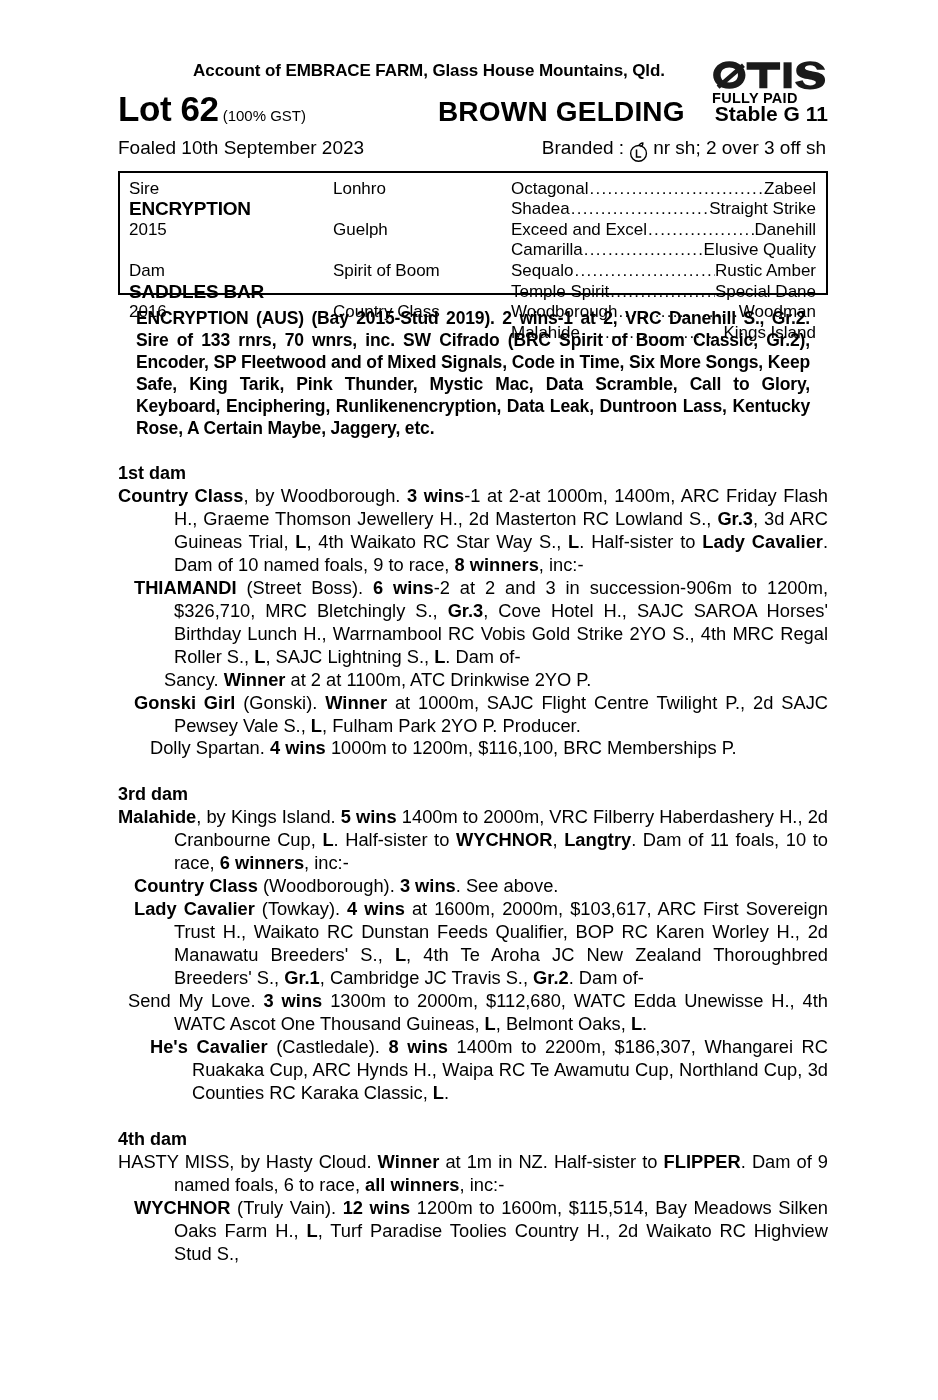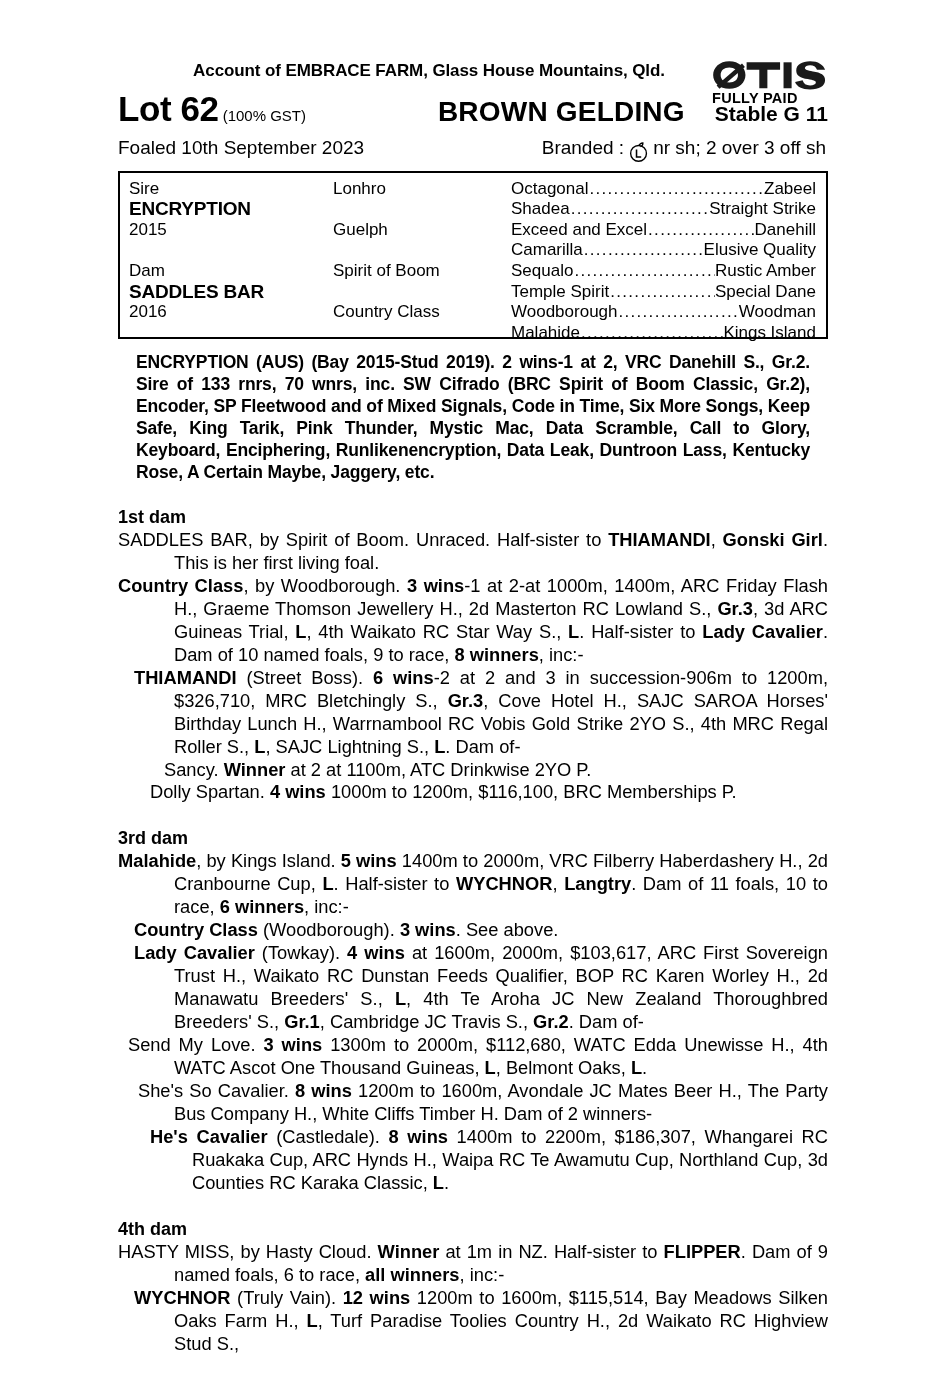--- a/index.html
+++ b/index.html
@@ -106,21 +106,21 @@
     height: 22px;
     margin: 0 3px 0 4px;
     position: relative;
     top: 4px;
   }
 
   
   .ped-table {
     border: 2.5px solid #000;
     margin-top: 12px;
-    height: 168px;
+    height: 124px;
     box-sizing: border-box;
     position: relative;
     padding: 6px 0 0 0;
   }
   .ped-row {
     display: flex;
     height: 20.6px;
     line-height: 20.6px;
     font-size: 17px;
   }
@@ -299,46 +299,43 @@
         <span>Malahide</span>
         <span class="lead">....................................................................</span>
         <span>Kings Island</span>
       </div>
     </div>
   </div>
 
   <div class="sire-para">ENCRYPTION (AUS) (Bay 2015-Stud 2019). 2 wins-1 at 2, VRC Danehill S., Gr.2. Sire of 133 rnrs, 70 wnrs, inc. SW Cifrado (BRC Spirit of Boom Classic, Gr.2), Encoder, SP Fleetwood and of Mixed Signals, Code in Time, Six More Songs, Keep Safe, King Tarik, Pink Thunder, Mystic Mac, Data Scramble, Call to Glory, Keyboard, Enciphering, Runlikenencryption, Data Leak, Duntroon Lass, Kentucky Rose, A Certain Maybe, Jaggery, etc.</div>
 
   <div class="dam-head">1st dam</div>
-  <div class="ped-body">
-    <p class="entry hang1 just"><span>SADDLES BAR, by Spirit of Boom. Unraced. Half-sister to </span><b>THIAMANDI</b><span>, </span><b>Gonski Girl</b><span>. This is her first living foal.</span></p>
-  </div>
 
   <div class="ped-body">
     <p class="entry hang1 just"><b>Country Class</b><span>, by Woodborough. </span><b>3 wins</b><span>-1 at 2-at 1000m, 1400m, ARC Friday Flash H., Graeme Thomson Jewellery H., 2d Masterton RC Lowland S., </span><b>Gr.3</b><span>, 3d ARC Guineas Trial, </span><b>L</b><span>, 4th Waikato RC Star Way S., </span><b>L</b><span>. Half-sister to </span><b>Lady Cavalier</b><span>. Dam of 10 named foals, 9 to race, </span><b>8 winners</b><span>, inc:-</span></p>
 
     <p class="entry hang2 just"><b>THIAMANDI</b><span> (Street Boss). </span><b>6 wins</b><span>-2 at 2 and 3 in succession-906m to 1200m, $326,710, MRC Bletchingly S., </span><b>Gr.3</b><span>, Cove Hotel H., SAJC SAROA Horses' Birthday Lunch H., Warrnambool RC Vobis Gold Strike 2YO S., 4th MRC Regal Roller S., </span><b>L</b><span>, SAJC Lightning S., </span><b>L</b><span>. Dam of-</span></p>
 
     <p class="entry hang3" style="padding-left:56px;text-indent:-10px;"><span>Sancy.</span> <b>Winner</b><span> at 2 at 1100m, ATC Drinkwise 2YO P.</span></p>
 
+    <p class="entry hang2 just"><b>Gonski Girl</b><span> (Gonski). </span><b>Winner</b><span> at 1000m, SAJC Flight Centre Twilight P., 2d SAJC Pewsey Vale S., </span><b>L</b><span>, Fulham Park 2YO P. Producer.</span></p>
 
     <p class="entry hang3" style="padding-left:56px;text-indent:-24px;"><span>Dolly Spartan. </span><b>4 wins</b><span> 1000m to 1200m, $116,100, BRC Memberships P.</span></p>
   </div>
 
   <div class="dam-head">3rd dam</div>
   <div class="ped-body">
     <p class="entry hang1 just"><b>Malahide</b><span>, by Kings Island. </span><b>5 wins</b><span> 1400m to 2000m, VRC Filberry Haberdashery H., 2d Cranbourne Cup, </span><b>L</b><span>. Half-sister to </span><b>WYCHNOR</b><span>, </span><b>Langtry</b><span>. Dam of 11 foals, 10 to race, </span><b>6 winners</b><span>, inc:-</span></p>
 
     <p class="entry hang2"><b>Country Class</b><span> (Woodborough). </span><b>3 wins</b><span>. See above.</span></p>
 
     <p class="entry hang2 just"><b>Lady Cavalier</b><span> (Towkay). </span><b>4 wins</b><span> at 1600m, 2000m, $103,617, ARC First Sovereign Trust H., Waikato RC Dunstan Feeds Qualifier, BOP RC Karen Worley H., 2d Manawatu Breeders' S., </span><b>L</b><span>, 4th Te Aroha JC New Zealand Thoroughbred Breeders' S., </span><b>Gr.1</b><span>, Cambridge JC Travis S., </span><b>Gr.2</b><span>. Dam of-</span></p>
 
     <p class="entry just" style="padding-left:56px;text-indent:-46px;"><span>Send My Love. </span><b>3 wins</b><span> 1300m to 2000m, $112,680, WATC Edda Unewisse H., 4th WATC Ascot One Thousand Guineas, </span><b>L</b><span>, Belmont Oaks, </span><b>L</b><span>.</span></p>
 
-    <p class="entry just" style="padding-left:56px;text-indent:-36px;"><span>She's So Cavalier. </span><b>8 wins</b><span> 1200m to 1600m, Avondale JC Mates Beer H., The Party Bus Company H., White Cliffs Timber H. Dam of 2 winners-</span></p>
 
     <p class="entry just" style="padding-left:74px;text-indent:-42px;"><b>He's Cavalier</b><span> (Castledale). </span><b>8 wins</b><span> 1400m to 2200m, $186,307, Whangarei RC Ruakaka Cup, ARC Hynds H., Waipa RC Te Awamutu Cup, Northland Cup, 3d Counties RC Karaka Classic, </span><b>L</b><span>.</span></p>
   </div>
 
   <div class="dam-head">4th dam</div>
   <div class="ped-body">
     <p class="entry hang1 just"><span>HASTY MISS, by Hasty Cloud. </span><b>Winner</b><span> at 1m in NZ. Half-sister to </span><b>FLIPPER</b><span>. Dam of 9 named foals, 6 to race, </span><b>all winners</b><span>, inc:-</span></p>
 
     <p class="entry hang2 just"><b>WYCHNOR</b><span> (Truly Vain). </span><b>12 wins</b><span> 1200m to 1600m, $115,514, Bay Meadows Silken Oaks Farm H., </span><b>L</b><span>, Turf Paradise Toolies Country H., 2d Waikato RC Highview Stud S., </span></p>
 

